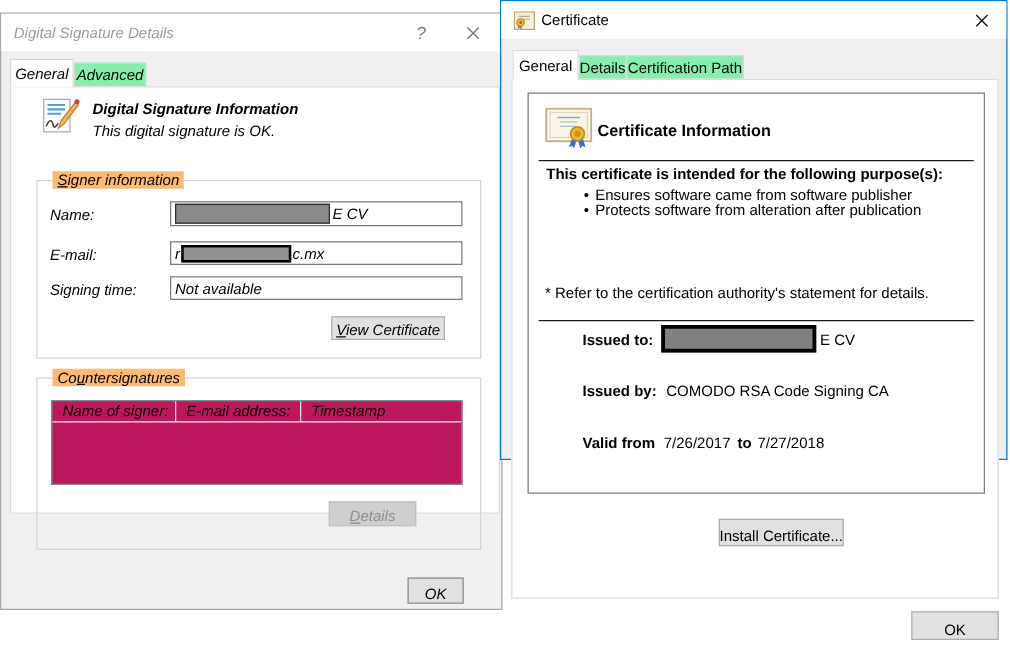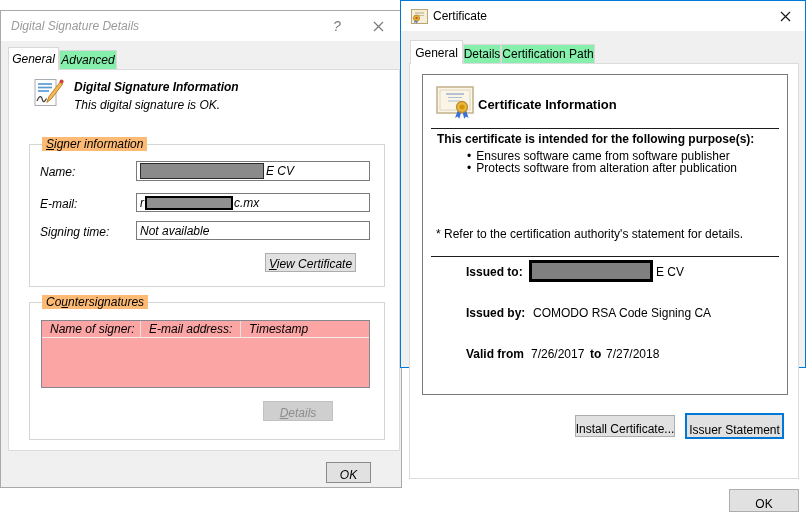--- a/index.html
+++ b/index.html
@@ -22,21 +22,21 @@
   #rd-close-btn { right:2px; width:36px; }
   .titlebar-icon { position:absolute; left:10px; top:8px; width:17px; height:15px; }
 
   
   .tab { position:absolute; background:#86efac; border:1px solid #d9d9d9; display:flex; align-items:center; justify-content:center; white-space:nowrap; }
   .tab.active { background:#ffffff; border-bottom:none; z-index:3; }
   .tabpage { position:absolute; background:#ffffff; border:1px solid #dcdcdc; z-index:2; }
 
   #ld-tab-general { left:7px; top:36px; width:51px; height:23px; }
   #ld-tab-advanced { left:58px; top:39px; width:58px; height:20px; }
-  #ld-tabpage { left:7px; top:58px; width:392px; height:382px;padding-left:16px; }
+  #ld-tabpage { left:7px; top:58px; width:392px; height:342px;padding-left:16px; }
 
   #rd-tab-general { left:9px; top:39px; width:53px; height:24px; }
   #rd-tab-details { left:62px; top:43px; width:38px; height:20px; }
   #rd-tab-certpath { left:100px; top:43px; width:94px; height:20px; }
   #rd-tabpage { left:8px; top:62px; width:390px; height:416px; }
 
   
   .btn { position:absolute; background:#e1e1e1; border:1px solid #adadad; display:flex; align-items:flex-end; justify-content:center; white-space:nowrap; cursor:default; }
   .btn.disabled { background:#cfcfcf; border-color:#c2c2c2; color:#8d8d8d; }
   .btn.default-focus { border:2px solid #0078d7; }
@@ -56,21 +56,21 @@
   #ld-email-label { left:10px; top:52px; }
   #ld-time-label { left:10px; top:80px; }
   #ld-name-field { left:106px; top:16px; width:234px; height:20px; }
   #ld-email-field { left:106px; top:48px; width:234px; height:19px; }
   #ld-time-field { left:106px; top:76px; width:234px; height:19px; }
   #ld-viewcert-btn { left:235px; top:108px; width:91px; height:19px; }
   .redact-name { width:124px; height:16px; background:#8a8a8a; border:1px solid #2b2b2b; margin-right:2px; flex:none; }
   .redact-email { width:88px; height:14px; background:#909090; border:2px solid #000; margin:0 1px; flex:none; }
 
   #ld-cs-group { left:20px; top:232px; width:356px; height:138px; }
-  #ld-cs-list { position:absolute; left:11px; top:17px; width:329px; height:68px; background:#fca5a5; border:1px solid #828790; }
+  #ld-cs-list { position:absolute; left:11px; top:17px; width:329px; height:68px; background:#be185d; border:1px solid #828790; }
   .cs-header { display:flex; height:17px; border-bottom:1px solid #ededed; }
   .cs-cell { display:flex; align-items:center; padding-left:8px; white-space:nowrap; }
   .cs-cell.c1 { width:99px; border-right:1px solid #e3e3e3; }
   .cs-cell.c2 { width:100px; border-right:1px solid #e3e3e3; }
   .cs-cell.c3 { flex:1; }
   #ld-details-btn { left:233px; top:98px; width:70px; height:20px; }
 
   #ld-ok-btn { left:325px; top:451px; width:45px; height:21px; border-color:#8a8a8a; }
 
   
@@ -248,23 +248,20 @@
 
         <span class="lbl" id="rd-valid-label">Valid from</span>
         <span class="lbl" id="rd-valid-from">7/26/2017</span>
         <span class="lbl" id="rd-valid-to-label">to</span>
         <span class="lbl" id="rd-valid-to">7/27/2018</span>
       </div>
 
       <div class="btn" id="rd-install-btn">
         <span>Install Certificate...</span>
       </div>
-      <div class="btn default-focus" id="rd-issuer-btn">
-        <span>Issuer Statement</span>
-      </div>
     </div>
 
     <div class="btn" id="rd-ok-btn">
       <span>OK</span>
     </div>
   </div>
 
 </div>
 
 </body></html>

